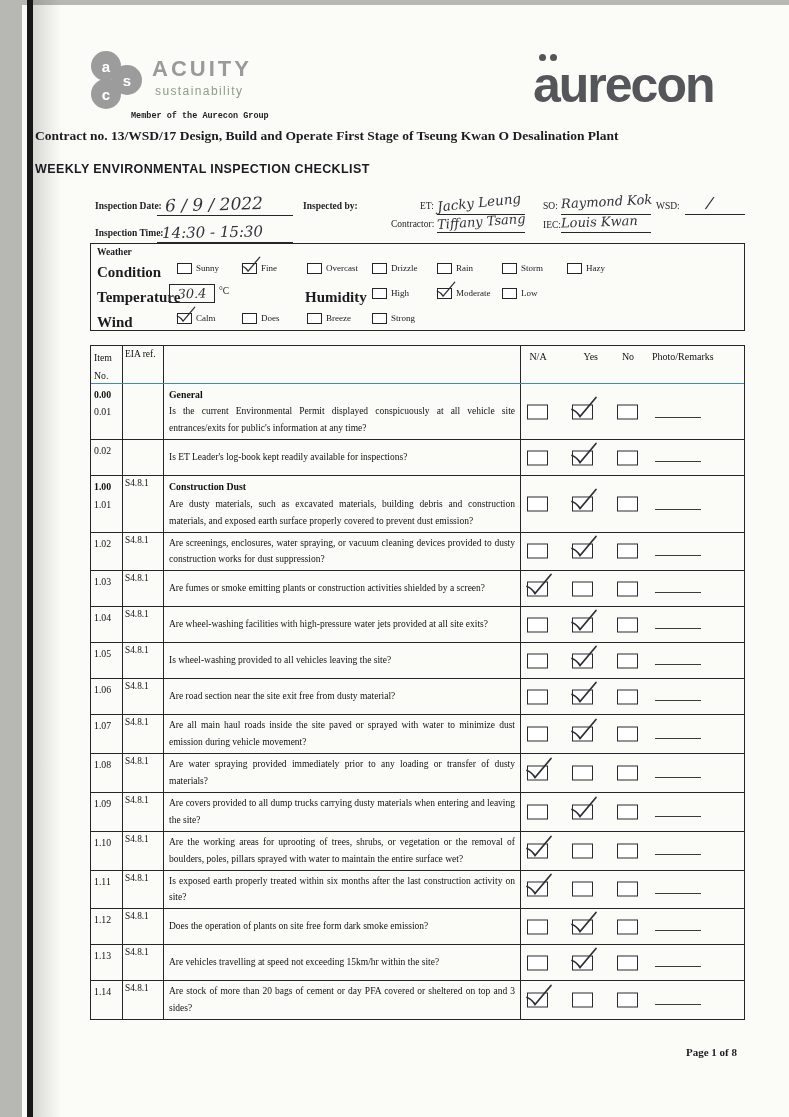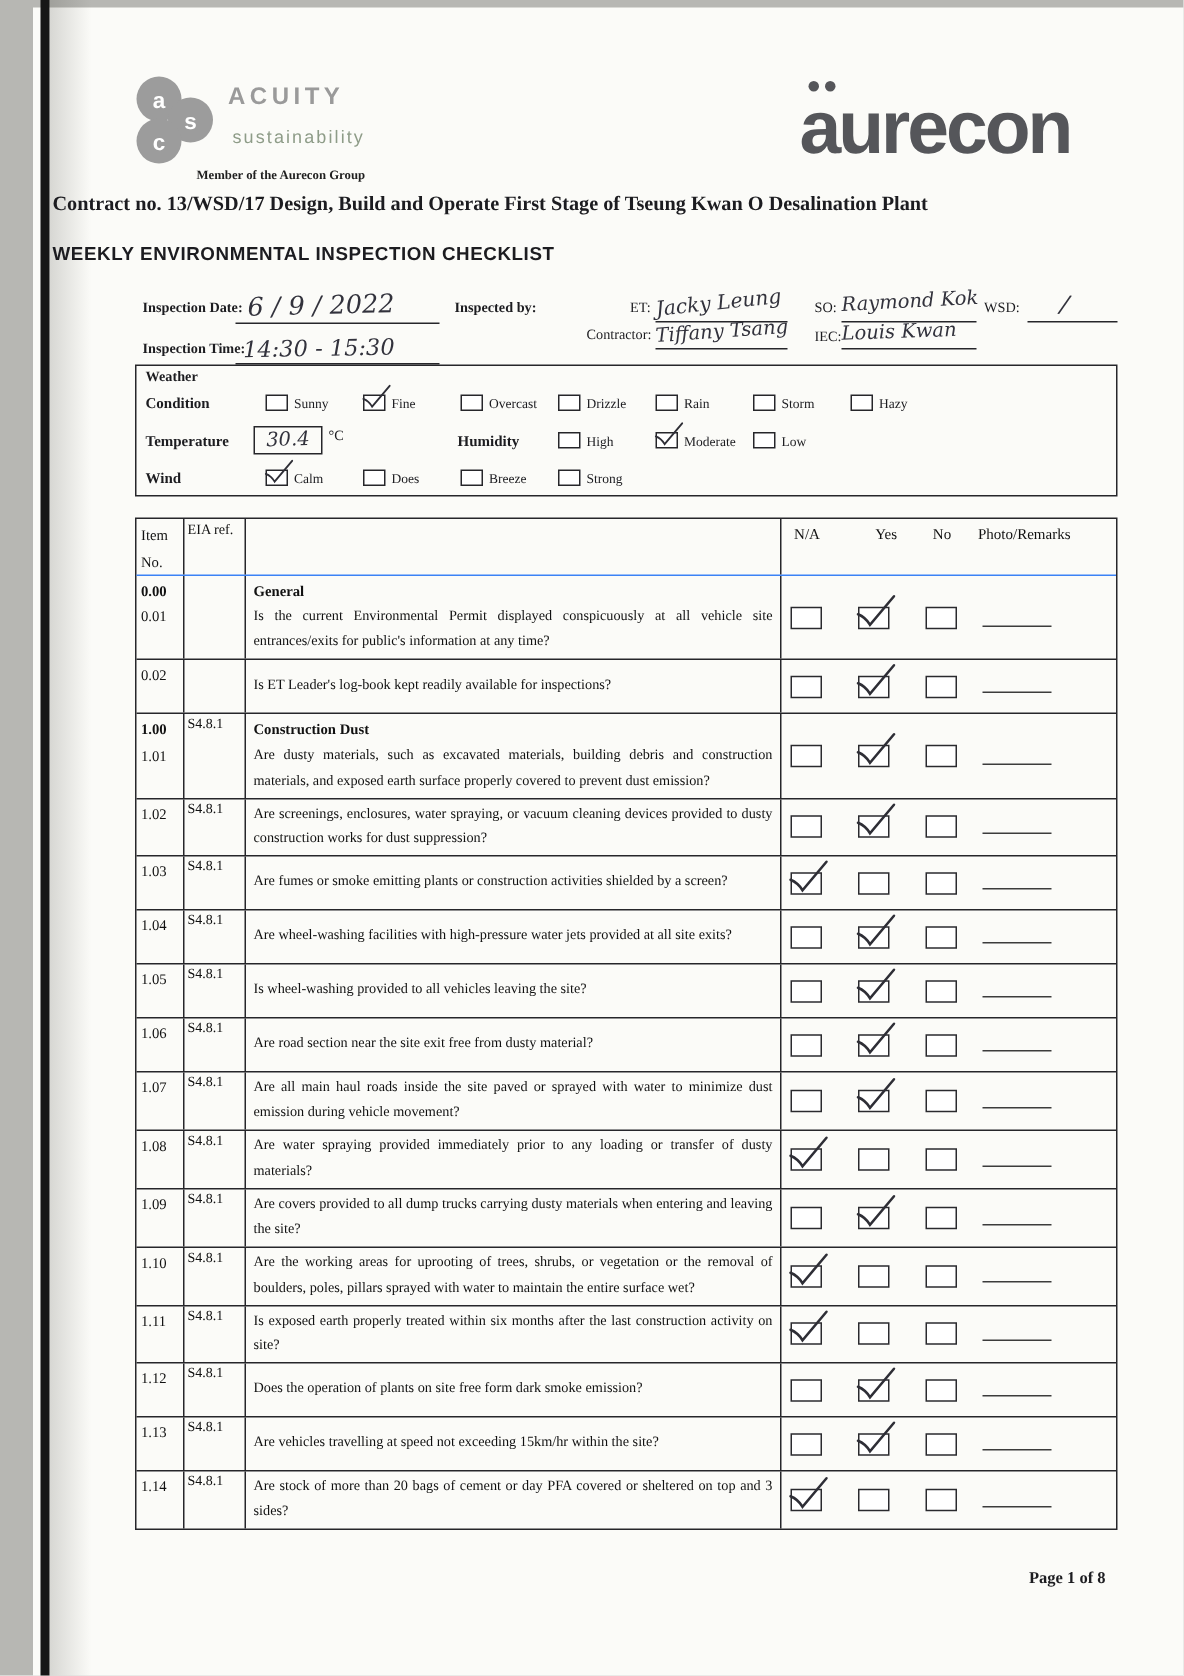--- a/index.html
+++ b/index.html
@@ -11,45 +11,45 @@
   .scan-line{position:absolute;left:27px;top:0;width:6px;height:1117px;background:#171717;z-index:6}
   .edge-shade{position:absolute;left:33px;top:0;width:28px;height:1117px;
     background:linear-gradient(90deg,rgba(70,70,62,.20),rgba(70,70,62,0));z-index:2}
 
   .z{position:absolute;z-index:3}
 
   
   .acuity-mark{left:86px;top:50px;width:60px;height:62px}
   .acuity-mark circle{fill:#9c9c9c}
   .acuity-mark text{fill:#fff;font-family:"Liberation Sans",sans-serif;font-weight:bold;font-size:15px;text-anchor:middle}
-  .acuity-name{left:152px;top:56px;font-family:"Liberation Sans",sans-serif;font-weight:600;font-size:16px;letter-spacing:3px;color:#9a9a9a}
+  .acuity-name{left:152px;top:56px;font-family:"Liberation Sans",sans-serif;font-weight:600;font-size:22px;letter-spacing:3px;color:#9a9a9a}
   .acuity-tag{left:155px;top:84px;font-family:"Liberation Sans",sans-serif;font-size:12px;letter-spacing:1.4px;color:#8e9c88}
-  .acuity-member{left:131px;top:111px;font-family:Liberation Serif, serif;font-weight:bold;font-size:8.5px;color:#1f1f1f}
+  .acuity-member{left:131px;top:111px;font-family:Liberation Mono, monospace;font-weight:bold;font-size:8.5px;color:#1f1f1f}
   .aurecon{left:533px;top:50px;font-family:"Liberation Sans",sans-serif;font-weight:bold;font-size:50px;letter-spacing:-2px;line-height:1;color:#55565a}
   .aurecon-dots{position:absolute;left:6px;top:4px;display:flex;gap:4px}
   .aurecon-dots i{width:7px;height:7px;border-radius:50%;background:#55565a}
   .aurecon-word{display:block;padding-top:10px}
 
   .center-line{left:35px;width:715px;text-align:left}
   .contract{top:128px;font-weight:bold;font-size:13.5px}
   .doc-title{top:162px;font-family:"Liberation Sans",sans-serif;font-weight:bold;font-size:12.5px;letter-spacing:.4px}
 
   
   .lb{font-weight:bold;font-size:9.5px}
   .ls{font-size:9.5px}
   .fill-line{position:absolute;z-index:3;border-bottom:1px solid #26262a}
   .hw{font-family:"DejaVu Serif",serif;font-style:italic;color:#32323c;display:block;white-space:nowrap}
 
   
   .weather-box{left:90px;top:243px;width:655px;height:88px;border:1px solid #26262a}
   .w-title{position:absolute;left:6px;top:3px;font-weight:bold;font-size:9.5px}
   .w-row{position:absolute;left:0;width:100%;height:16px}
-  .w-lbl{position:absolute;left:6px;top:1px;font-weight:bold;font-size:10px}
+  .w-lbl{position:absolute;left:6px;top:1px;font-weight:bold;font-size:15px}
   .w-opts{position:absolute;top:0;display:flex}
-  .wopt{display:inline-flex;align-items:center;width:65px;font-size:9px}
+  .wopt{display:inline-flex;width:65px;font-size:9px}
   .wcb{display:inline-block;width:15px;height:11px;border:1px solid #26262a;background:#fff;position:relative;margin-right:4px}
   .wlab{white-space:nowrap}
   .temp-box{position:absolute;left:78px;top:-4px;width:46px;height:19px;border:1px solid #26262a;text-align:center}
   .temp-box .hw{font-size:13px;transform:rotate(-2deg);margin-top:1px}
   .temp-unit{position:absolute;left:128px;top:-2px;font-size:9.5px}
 
   
   .table{left:90px;top:345px;width:655px;border:1px solid #26262a;background:transparent;color:#111}
   .thead{position:relative;display:flex;height:38px;border-bottom:1px solid #3b82f6}
   .hc-item{width:32px;border-right:1px solid #26262a;padding:3px 2px 0 3px;font-size:9.8px;line-height:1.8}

